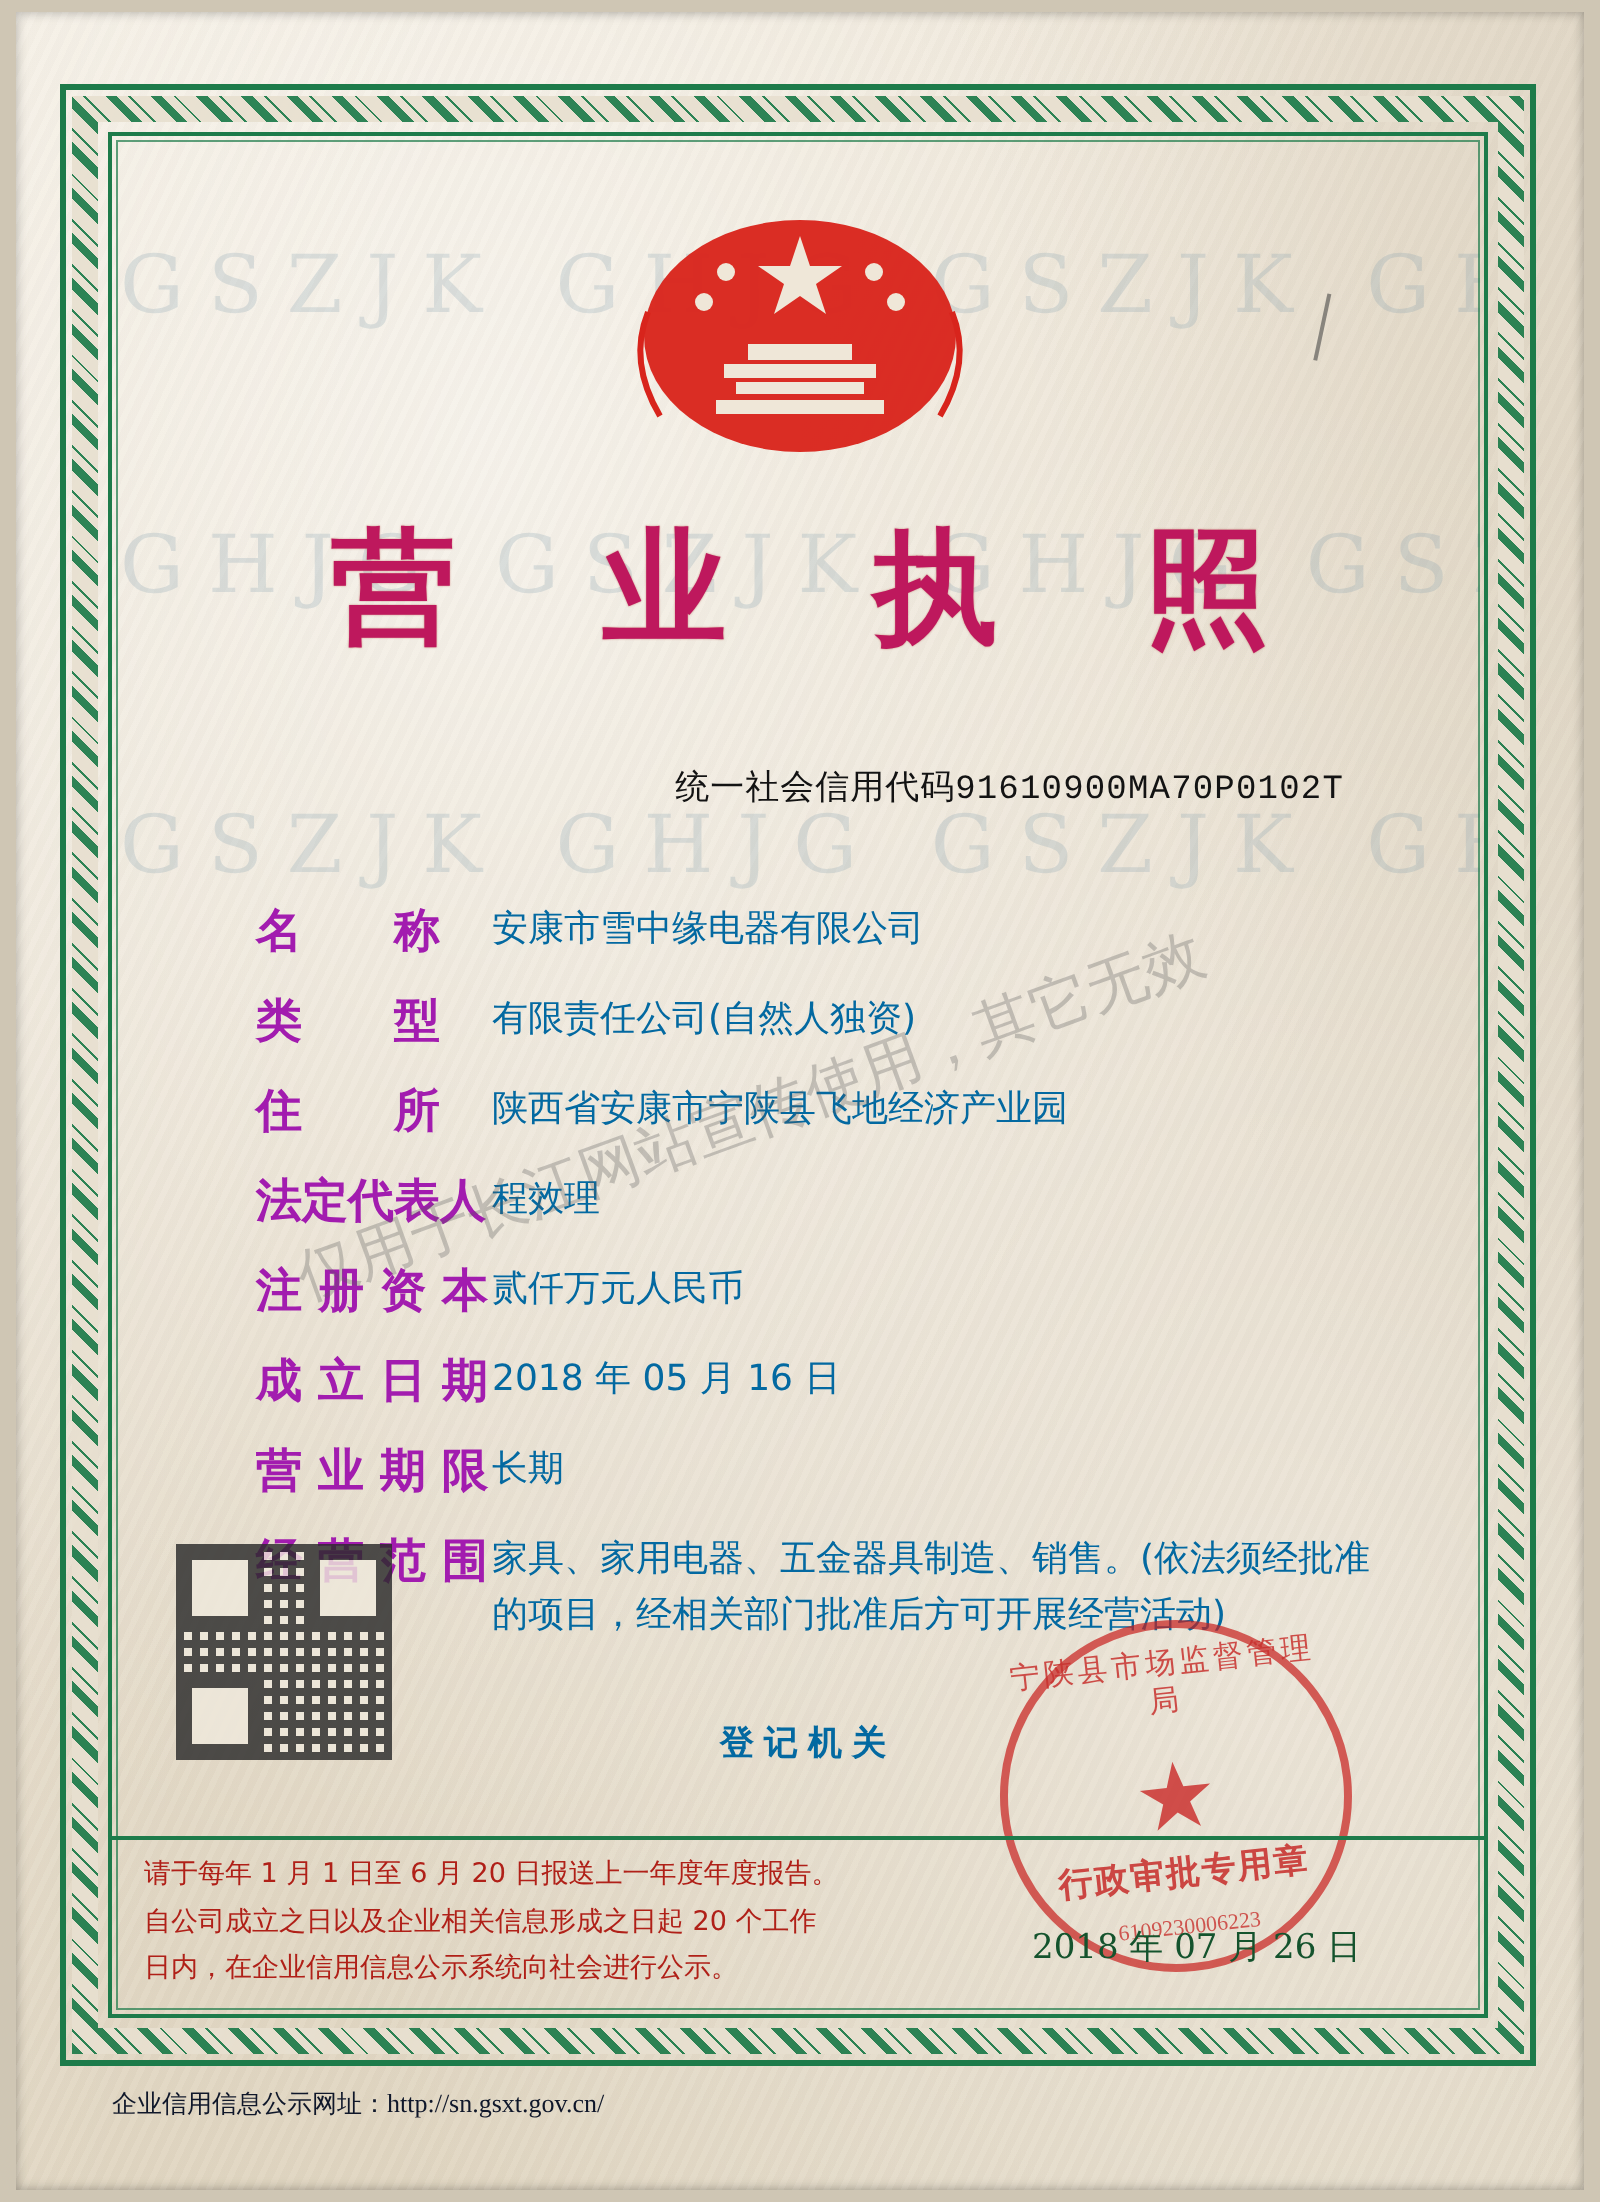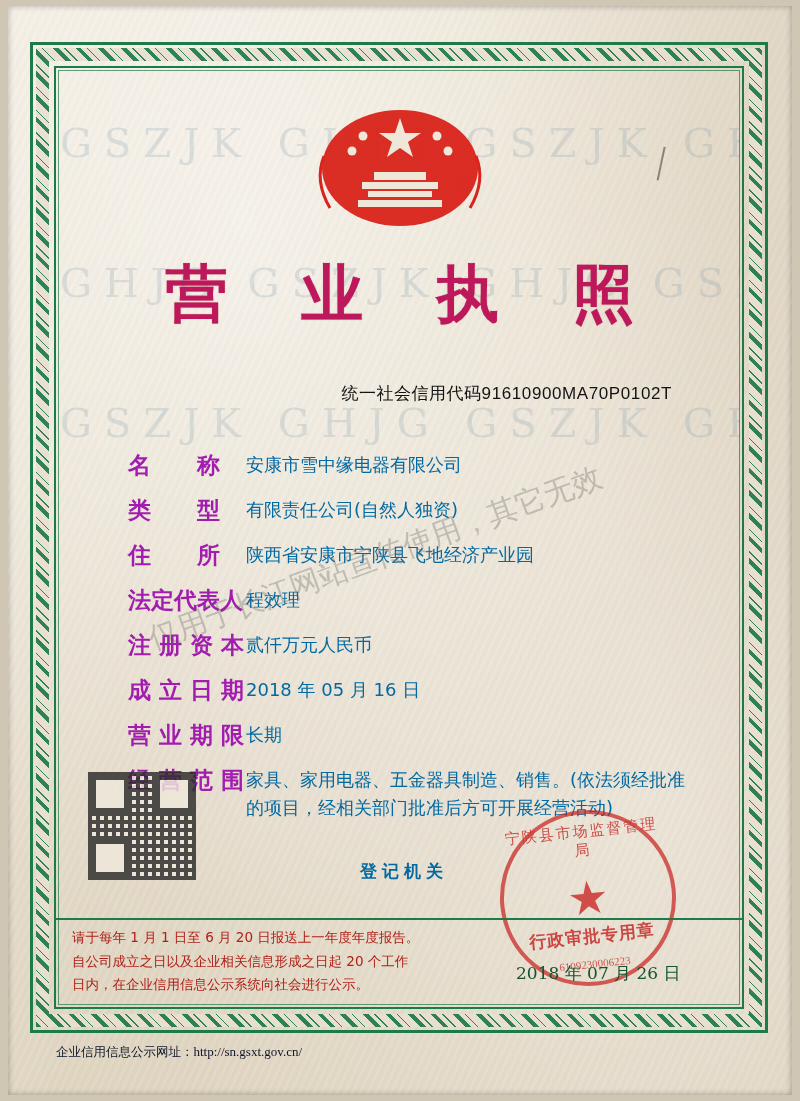--- a/index.html
+++ b/index.html
@@ -123,21 +123,21 @@
 
   .credit-code {
     position: absolute;
     top: 382px;
     right: 128px;
     font-family: "DejaVu Serif", serif;
     font-size: 17px;
     color: #131313;
     letter-spacing: .5px;
   }
-  .credit-code .code { font-family: Liberation Sans, sans-serif; letter-spacing: .6px; }
+  .credit-code .code { font-family: Liberation Mono, monospace; letter-spacing: .6px; }
 
   
   .fields {
     position: absolute;
     left: 128px;
     top: 450px;
     width: 560px;
   }
   .field-row {
     display: flex;

